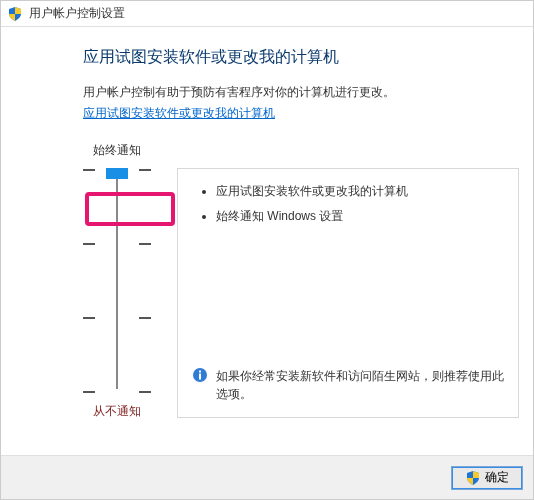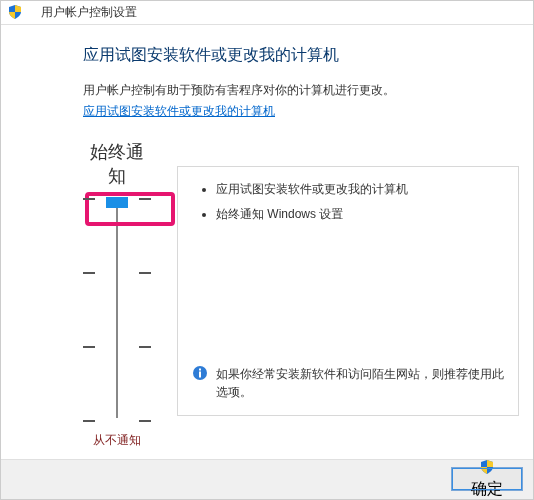--- a/index.html
+++ b/index.html
@@ -1,44 +1,44 @@
 <!DOCTYPE html>
 <html><head>
 <meta charset="utf-8">
 <style>
 * { box-sizing: border-box; margin: 0; padding: 0; }
 body { font-family: "Microsoft YaHei", "Segoe UI", sans-serif; font-size: 12px; background: #fff; width: 534px; height: 500px; overflow: hidden; position: relative; }
 .window { width: 534px; height: 500px; border: 1px solid #ccc; display: flex; flex-direction: column; }
 .titlebar { height: 26px; background: #fff; border-bottom: 1px solid #e0e0e0; display: flex; align-items: center; padding: 0 6px; gap: 6px; }
 .shield-icon { width: 16px; height: 16px; display: inline-flex; }
-.titlebar-text { font-size: 12px; color: #333; margin-left: 12px; }
+.titlebar-text { font-size: 12px; color: #333; }
 .content { flex: 1; padding: 20px 14px 10px 82px; position: relative; }
 h1 { font-size: 16px; font-weight: 400; color: #0a3a6e; margin-bottom: 16px; }
 .desc { font-size: 12px; color: #333; margin-bottom: 4px; }
 .link { color: #0066cc; text-decoration: underline; cursor: pointer; font-size: 12px; display: inline-block; margin-bottom: 20px; }
 .slider-area { display: flex; gap: 26px; align-items: flex-start; }
 .slider-col { width: 68px; display: flex; flex-direction: column; align-items: center; }
-.slider-label-top { font-size: 18px; color: #333; margin-bottom: 10px; text-align: center; }
+.slider-label-top { font-size: 12px; color: #333; margin-bottom: 10px; text-align: center; }
 .slider-label-bot { font-size: 12px; color: #7f1d1d; margin-top: 10px; text-align: center; }
 .slider-track-wrap { position: relative; height: 224px; width: 68px; display: flex; flex-direction: column; align-items: center; justify-content: space-between; }
 .slider-track { position: absolute; left: 50%; top: 4px; bottom: 4px; width: 2px; background: #888; transform: translateX(-50%); }
 .tick-row { width: 100%; display: flex; justify-content: space-between; align-items: center; z-index: 2; }
 .tick { width: 12px; height: 2px; background: #555; }
 .thumb { position: absolute; width: 22px; height: 11px; background: #1a8fe6; left: 50%; transform: translateX(-50%); top: -1px; z-index: 3; }
 .highlight { position: absolute; border: 4px solid #e6156f; border-radius: 4px; pointer-events: none; }
 .panel { flex: 1; border: 1px solid #d8d8d8; padding: 14px 14px 10px 14px; min-height: 250px; display: flex; flex-direction: column; margin-top: 26px; }
 .panel-title { font-size: 13px; font-weight: bold; color: #222; margin-bottom: 12px; }
 .panel ul { list-style: disc; padding-left: 24px; margin-bottom: 14px; }
 .panel li { font-size: 12px; color: #333; margin-bottom: 8px; }
 .spacer { flex: 1; }
 .info-row { display: flex; gap: 8px; align-items: flex-start; padding: 6px 0 4px 0; }
 .info-icon { width: 16px; height: 16px; flex-shrink: 0; }
 .info-text { font-size: 12px; color: #333; line-height: 1.5; }
 .footer { height: 44px; border-top: 1px solid #e0e0e0; background: #f0f0f0; display: flex; align-items: center; justify-content: flex-end; padding: 0 10px; gap: 8px; }
-.btn { min-width: 72px; height: 24px; background: #e9e9e9; border: 1px solid #7aa7d8; font-size: 16px; display: inline-flex; align-items: center; justify-content: center; gap: 4px; cursor: pointer; padding: 0 8px; flex-direction: column; }
+.btn { min-width: 72px; height: 24px; background: #e9e9e9; border: 1px solid #7aa7d8; font-size: 12px; display: inline-flex; align-items: center; justify-content: center; gap: 4px; cursor: pointer; padding: 0 8px; }
 .btn-highlight { outline: 1px solid #3a8de0; outline-offset: -2px; }
 </style>
 </head>
 <body>
 
 <div class="window">
 
   <div class="titlebar">
     <span class="shield-icon">
       <svg viewBox="0 0 16 16">

